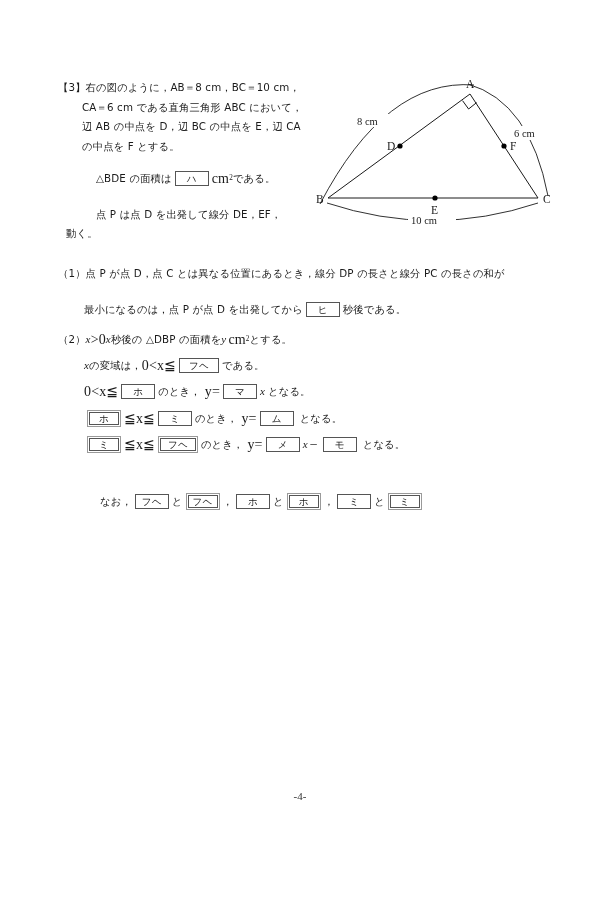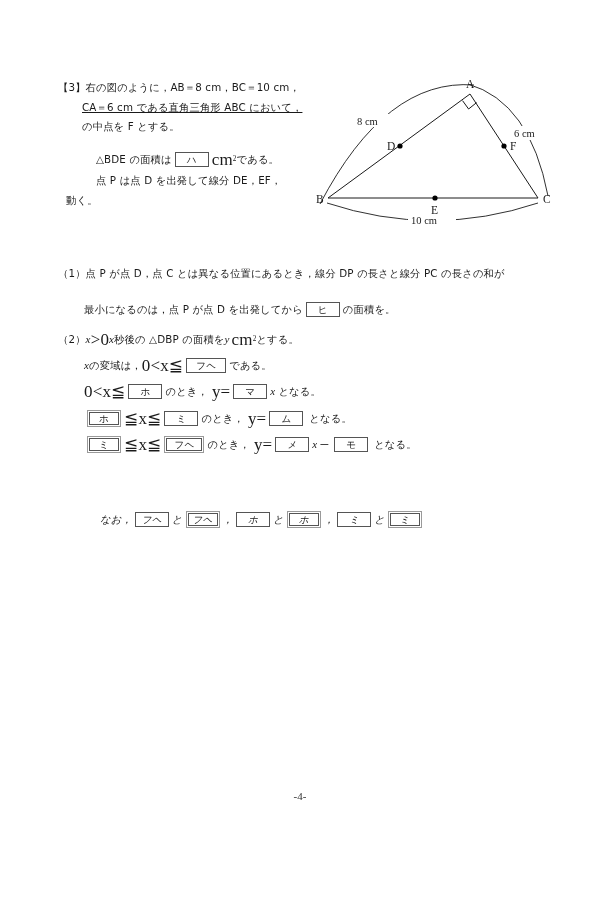--- a/index.html
+++ b/index.html
@@ -34,21 +34,21 @@
 
   .line {
     display: flex;
     align-items: center;
     height: 19.5px;
     white-space: nowrap;
   }
 
   .t { font-family: "DejaVu Sans", "Liberation Sans", sans-serif; font-size: 10.3px; }
   .mi { font-family: "Liberation Serif", serif; font-style: italic; font-size: 11px; }
-  .rm { font-family: "Liberation Serif", serif; font-size: 17px; }
+  .rm { font-family: "Liberation Serif", serif; font-size: 14px; }
   .sup { font-size: 7.2px; vertical-align: super; }
 
   
   .abox {
     display: inline-flex;
     align-items: center;
     justify-content: center;
     border: 1px solid #555;
     height: 15px;
     min-width: 34px;
@@ -103,36 +103,39 @@
 </head>
 <body>
 
 <div class="page">
 
   <div class="blk" style="left:58px; top:78px;">
     <div class="line">
       <span class="t">【3】</span>
       <span class="t">右の図のように，AB＝8 cm，BC＝10 cm，</span>
     </div>
-    <div class="line" style="padding-left:24px;text-decoration:underline;">
+    <div class="line" style="padding-left:24px;">
       <span class="t">CA＝6 cm である直角三角形 ABC において，</span>
+    </div>
+    <div class="line" style="padding-left:24px;">
+      <span class="t">辺 AB の中点を D，辺 BC の中点を E，辺 CA</span>
     </div>
     <div class="line" style="padding-left:24px;">
       <span class="t">の中点を F とする。</span>
     </div>
 
     <div class="line" style="padding-left:38px; margin-top:13px;">
       <span class="t">△BDE の面積は</span>
       <span class="abox">ハ</span>
       <span class="rm">cm</span>
         <span class="sup">2</span>
       <span class="t">である。</span>
     </div>
 
-    <div class="line" style="padding-left:38px; margin-top:2px;">
+    <div class="line" style="padding-left:38px; margin-top:16px;">
       <span class="t">点 P は点 D を出発して線分 DE，EF，</span>
     </div>
     <div class="line" style="padding-left:8px;">
       <span class="t">動く。</span>
     </div>
   </div>
 
   <div class="figure">
     <svg width="260" height="165" viewBox="0 0 260 165" xmlns="http://www.w3.org/2000/svg">
 
@@ -173,21 +176,21 @@
   </div>
 
   <div class="blk" style="left:58px; top:264px;">
     <div class="line">
       <span class="t">（1）</span>
       <span class="t">点 P が点 D，点 C とは異なる位置にあるとき，線分 DP の長さと線分 PC の長さの和が</span>
     </div>
     <div class="line" style="padding-left:26px; margin-top:16px;">
       <span class="t">最小になるのは，点 P が点 D を出発してから</span>
       <span class="abox">ヒ</span>
-      <span class="t">の面積を。</span>
+      <span class="t">秒後である。</span>
     </div>
   </div>
 
   <div class="blk" style="left:58px; top:330px;">
     <div class="line">
       <span class="t">（2）</span>
       <span class="mi">x</span>
         <span class="rm">&gt;0</span>
       <span class="mi">x</span>
       <span class="t">秒後の △DBP の面積を</span>
@@ -238,21 +241,21 @@
       <span class="t">のとき，</span>
       <span class="rm" style="margin-left:4px;">y=</span>
       <span class="abox">メ</span>
       <span class="mi">x</span>
       <span class="rm" style="margin:0 2px;">−</span>
       <span class="abox">モ</span>
       <span class="t" style="margin-left:3px;">となる。</span>
     </div>
   </div>
 
-  <div class="blk" style="left:100px; top:510px;font-style:italic;">
+  <div class="blk" style="left:100px; top:492px;">
     <div class="line">
       <span class="t">なお，</span>
 
       <span class="abox">フヘ</span>
       <span class="t">と</span>
       <span class="abox dbl">
           <span>フヘ</span>
         </span>
       <span class="t">，</span>
 

